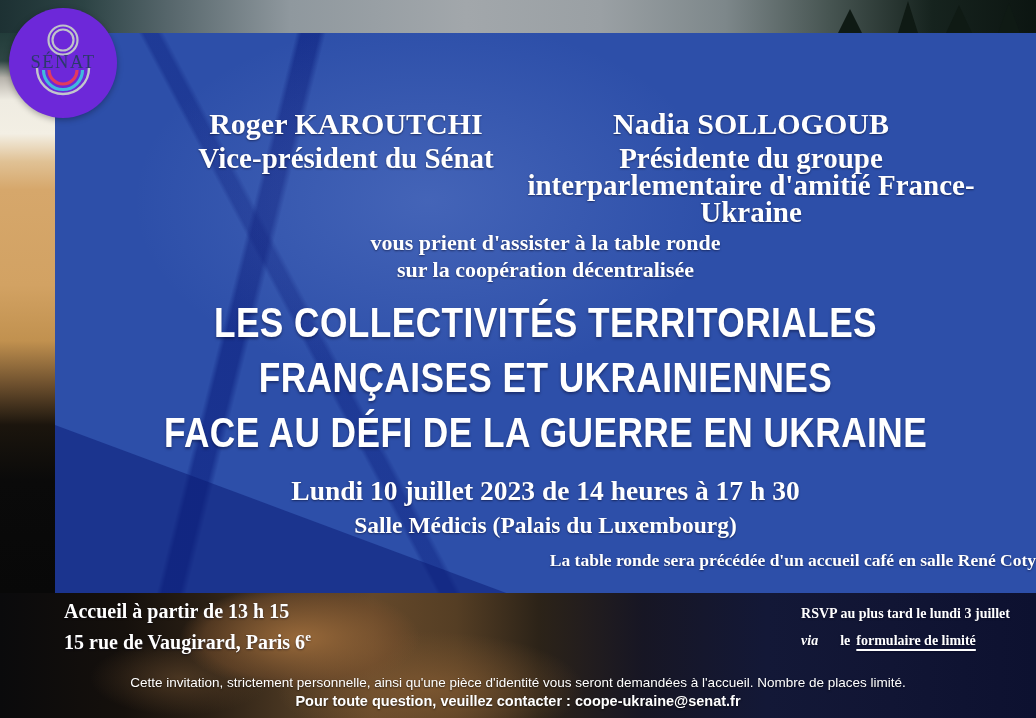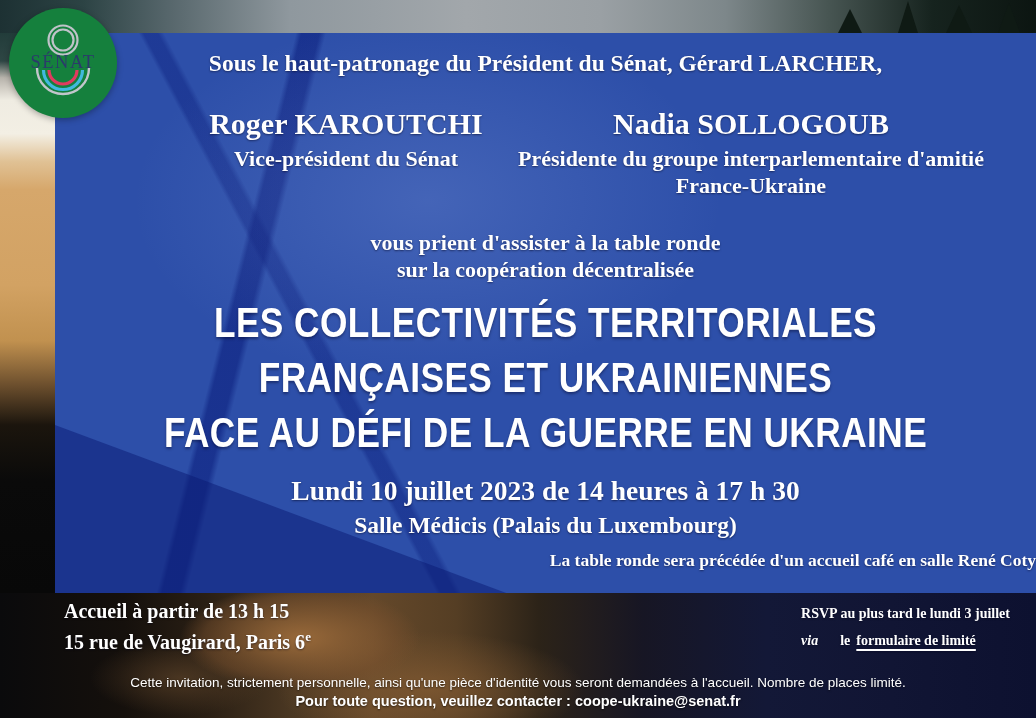--- a/index.html
+++ b/index.html
@@ -54,36 +54,36 @@
     background:radial-gradient(ellipse 420px 260px at 38% 30%, rgba(150,175,235,.22), transparent 70%); }
   
   .serif { font-family:"Liberation Serif", serif; font-weight:700;
            text-shadow:0 1px 2px rgba(0,0,25,.5); }
   .patronage { position:absolute; top:17px; left:0; width:100%; text-align:center;
                font-size:23.5px; }
   .host { position:absolute; top:73px; text-align:center; }
   .host-left  { left:56px;  width:470px; }
   .host-right { left:461px; width:470px; }
   .host-name { font-size:30px; line-height:36px; }
-  .host-role { font-size:22px; line-height:27px; margin-top:3px; }
+  .host-role { font-size:29px; line-height:27px; margin-top:3px; }
   .invite { position:absolute; top:196px; left:0; width:100%; text-align:center;
             font-size:22px; line-height:27px; }
   .title-block { position:absolute; top:262px; left:0; width:100%; text-align:center;
     font-family:"Liberation Sans", sans-serif; font-weight:700; font-size:42px;
     line-height:55px; letter-spacing:.5px; transform:scaleX(.84);
     transform-origin:50% 50%; text-shadow:0 2px 3px rgba(0,0,30,.4); }
   .date-line  { position:absolute; top:442px; left:0; width:100%; text-align:center;
                 font-size:27.5px; }
   .venue-line { position:absolute; top:479px; left:0; width:100%; text-align:center;
                 font-size:23.5px; }
   .note-line  { position:absolute; top:517px; left:0; width:100%; text-align:right;
                 font-size:17.5px; }
   
   .logo { position:absolute; left:9px; top:8px; width:108px; height:110px;
-          background:#15803d; border-radius:50%;
+          background:#6d28d9; border-radius:50%;
           display:flex; align-items:center; justify-content:center;
           box-shadow:0 2px 6px rgba(0,0,0,.3); }
   
   .footer-left  { position:absolute; left:64px; top:599px; text-align:left;
                   font-size:20px; line-height:25px; }
   .footer-right { position:absolute; right:26px; top:600px; text-align:left;
                   font-size:14px; line-height:27px; }
   .via { font-style:italic; margin-right:22px; }
   .rsvp-mid { margin-right:6px; }
   .rsvp-link { color:#ffffff; text-decoration:underline;
@@ -107,21 +107,20 @@
 </div>
 <div class="bg-left"></div>
 <div class="bg-bottom"></div>
 
 <div class="panel">
   <div class="fold1"></div>
   <div class="fold2"></div>
   <div class="shade-bl"></div>
   <div class="sheen"></div>
 
-  <div class="patronage serif">Sous le haut-patronage du Président du Sénat, Gérard LARCHER,</div>
 
   <div class="host host-left">
     <div class="host-name serif">Roger KAROUTCHI</div>
     <div class="host-role serif">Vice-président du Sénat</div>
   </div>
   <div class="host host-right">
     <div class="host-name serif">Nadia SOLLOGOUB</div>
     <div class="host-role serif">Présidente du groupe interparlementaire d'amitié France-Ukraine</div>
   </div>
 

